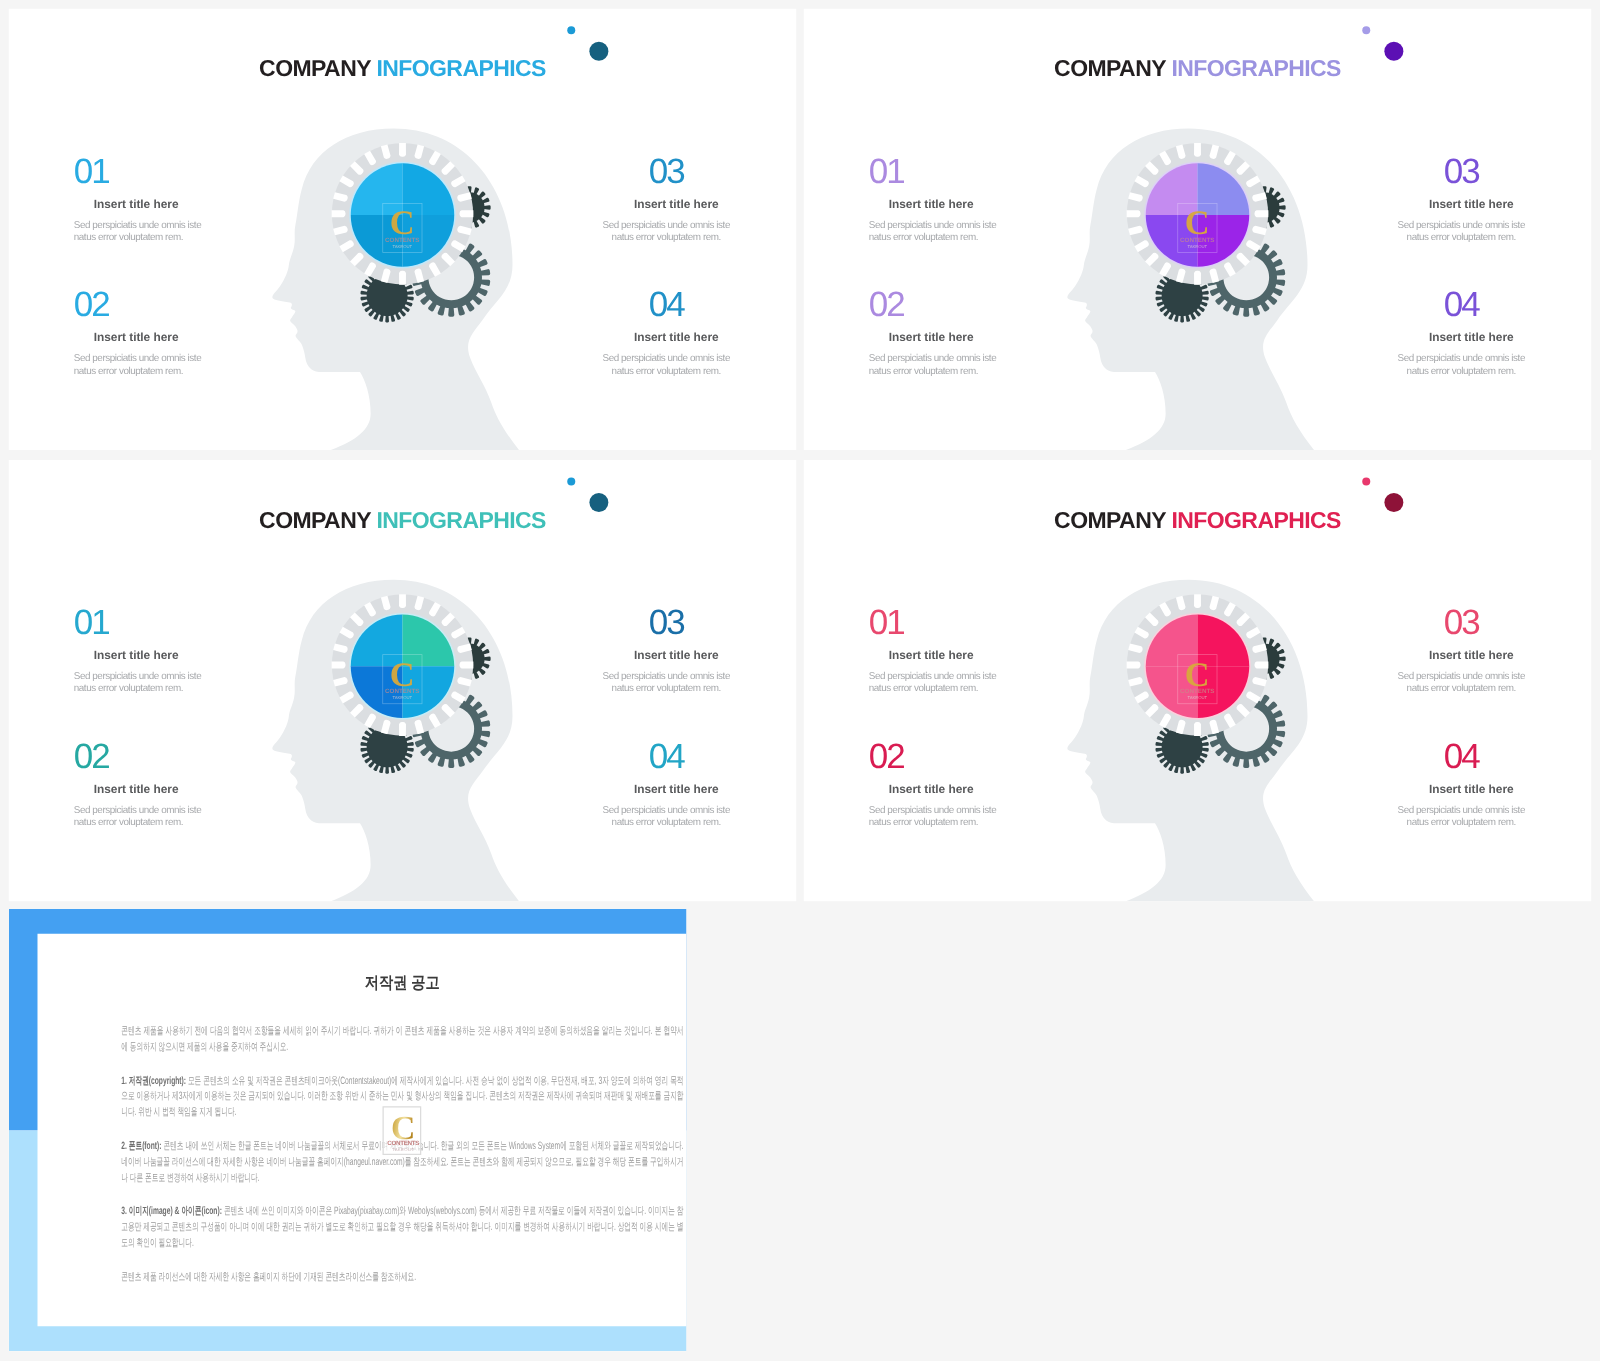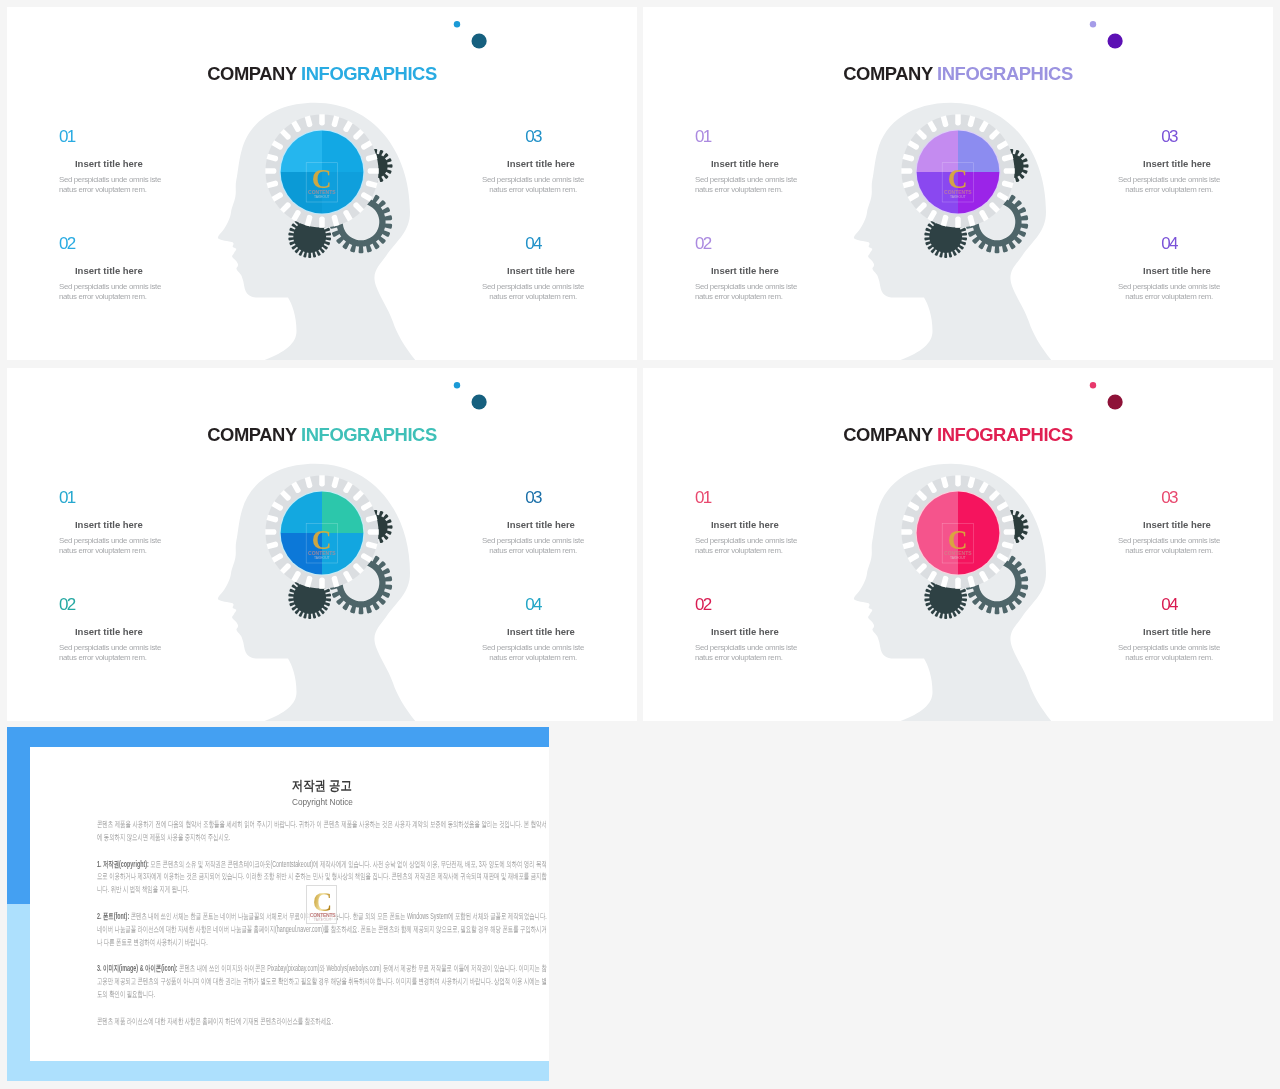--- a/index.html
+++ b/index.html
@@ -9,28 +9,28 @@
   #defsvg{position:absolute;width:0;height:0;overflow:hidden;}
   .grid{position:absolute;left:0;top:0;width:1280px;height:1089px;}
   .slide{position:absolute;background:#fff;overflow:hidden;}
   .s1{left:7px;top:7px;width:630px;height:353px;}
   .s2{left:643px;top:7px;width:630px;height:353px;}
   .s3{left:7px;top:368px;width:630px;height:353px;}
   .s4{left:643px;top:368px;width:630px;height:353px;}
   .s5{left:7px;top:727px;width:542px;height:354px;}
   .art{position:absolute;left:0;top:0;width:630px;height:353px;}
   .headline{position:absolute;left:0;top:37px;width:630px;text-align:center;
-            font-size:18.4px;font-weight:bold;letter-spacing:-0.45px;line-height:22px;margin-top:19px;}
+            font-size:18.4px;font-weight:bold;letter-spacing:-0.45px;line-height:22px;}
   .headline .dark{color:#231f20;}
   .col{position:absolute;width:104px;}
   .col.left{left:52px;text-align:left;}
   .col.right{right:52px;text-align:center;}
   .col.r1{top:117px;}
   .col.r2{top:224px;}
-  .num{font-size:17px;line-height:25px;font-weight:400;letter-spacing:-1.6px;}
+  .num{font-size:28px;line-height:25px;font-weight:400;letter-spacing:-1.6px;}
   .ttl{margin-top:9px;font-size:9.5px;font-weight:bold;color:#58595b;letter-spacing:-0.02px;margin-left:16px;}
   .bdy{margin-top:6px;font-size:7.9px;line-height:9.85px;color:#a7a9ac;letter-spacing:-0.35px;}
   .cpy-band{position:absolute;left:0;top:0;width:630px;height:354px;}
   .cpy-inner{position:absolute;left:23px;top:20px;width:584px;height:314px;background:#fff;}
   .cpy-h1{position:absolute;left:0;top:32px;width:584px;text-align:center;
           font-size:13.2px;font-weight:bold;color:#3b3b3b;line-height:14px;}
   .cpy-h1 span,.cpy-h2 span{display:inline-block;transform:scaleX(0.86);}
   .cpy-h2{position:absolute;left:0;top:49.5px;width:584px;text-align:center;
           font-size:9.6px;color:#6e6e6e;line-height:10px;}
   .cpy-body{position:absolute;left:67px;top:71px;width:714px;
@@ -300,21 +300,20 @@
   </div>
   <div class="slide s5">
     <div class="cpy-band">
       <svg width="630" height="354" viewBox="0 0 630 354" style="display:block">
         <rect x="0" y="0" width="630" height="177.4" fill="#44a0f2"></rect>
         <rect x="0" y="177.4" width="630" height="176.6" fill="#ade0fd"></rect>
       </svg>
     </div>
     <div class="cpy-inner">
       <div class="cpy-h1"><span>저작권 공고</span></div>
-      <div class="cpy-h2"><span>Copyright Notice</span></div>
       <div class="cpy-body">
       <p><span>콘텐츠 제품을 사용하기 전에 다음의 협약서 조항들을 세세히 읽어 주시기 바랍니다. 귀하가 이 콘텐츠 제품을 사용하는 것은 사용자 계약의 보증에 동의하셨음을 알리는 것입니다. 본 협약서에 동의하지 않으시면 제품의 사용을 중지하여 주십시오.</span></p>
       <p><b>1. 저작권(copyright):</b> <span>모든 콘텐츠의 소유 및 저작권은 콘텐츠테이크아웃(Contentstakeout)에 제작사에게 있습니다. 사전 승낙 없이 상업적 이용, 무단전재, 배포, 3자 양도에 의하여 영리 목적으로 이용하거나 제3자에게 이용하는 것은 금지되어 있습니다. 이러한 조항 위반 시 준하는 민사 및 형사상의 책임을 집니다. 콘텐츠의 저작권은 제작사에 귀속되며 재판매 및 재배포를 금지합니다. 위반 시 법적 책임을 지게 됩니다.</span></p>
       <p><b>2. 폰트(font):</b> <span>콘텐츠 내에 쓰인 서체는 한글 폰트는 네이버 나눔글꼴의 서체로서 무료이며 제작되었습니다. 한글 외의 모든 폰트는 Windows System에 포함된 서체와 글꼴로 제작되었습니다. 네이버 나눔글꼴 라이선스에 대한 자세한 사항은 네이버 나눔글꼴 홈페이지(hangeul.naver.com)를 참조하세요. 폰트는 콘텐츠와 함께 제공되지 않으므로, 필요할 경우 해당 폰트를 구입하시거나 다른 폰트로 변경하여 사용하시기 바랍니다.</span></p>
       <p><b>3. 이미지(image) &amp; 아이콘(icon):</b> <span>콘텐츠 내에 쓰인 이미지와 아이콘은 Pixabay(pixabay.com)와 Webolys(webolys.com) 등에서 제공한 무료 저작물로 이들에 저작권이 있습니다. 이미지는 참고용만 제공되고 콘텐츠의 구성품이 아니며 이에 대한 권리는 귀하가 별도로 확인하고 필요할 경우 해당을 취득하셔야 합니다. 이미지를 변경하여 사용하시기 바랍니다. 상업적 이용 시에는 별도의 확인이 필요합니다.</span></p>
       <p><span>콘텐츠 제품 라이선스에 대한 자세한 사항은 홈페이지 하단에 기재된 콘텐츠라이선스를 참조하세요.</span></p>
       </div>
       <div class="wm">
         <div class="wm-c">C</div>
         <div class="wm-t1">CONTENTS</div>

